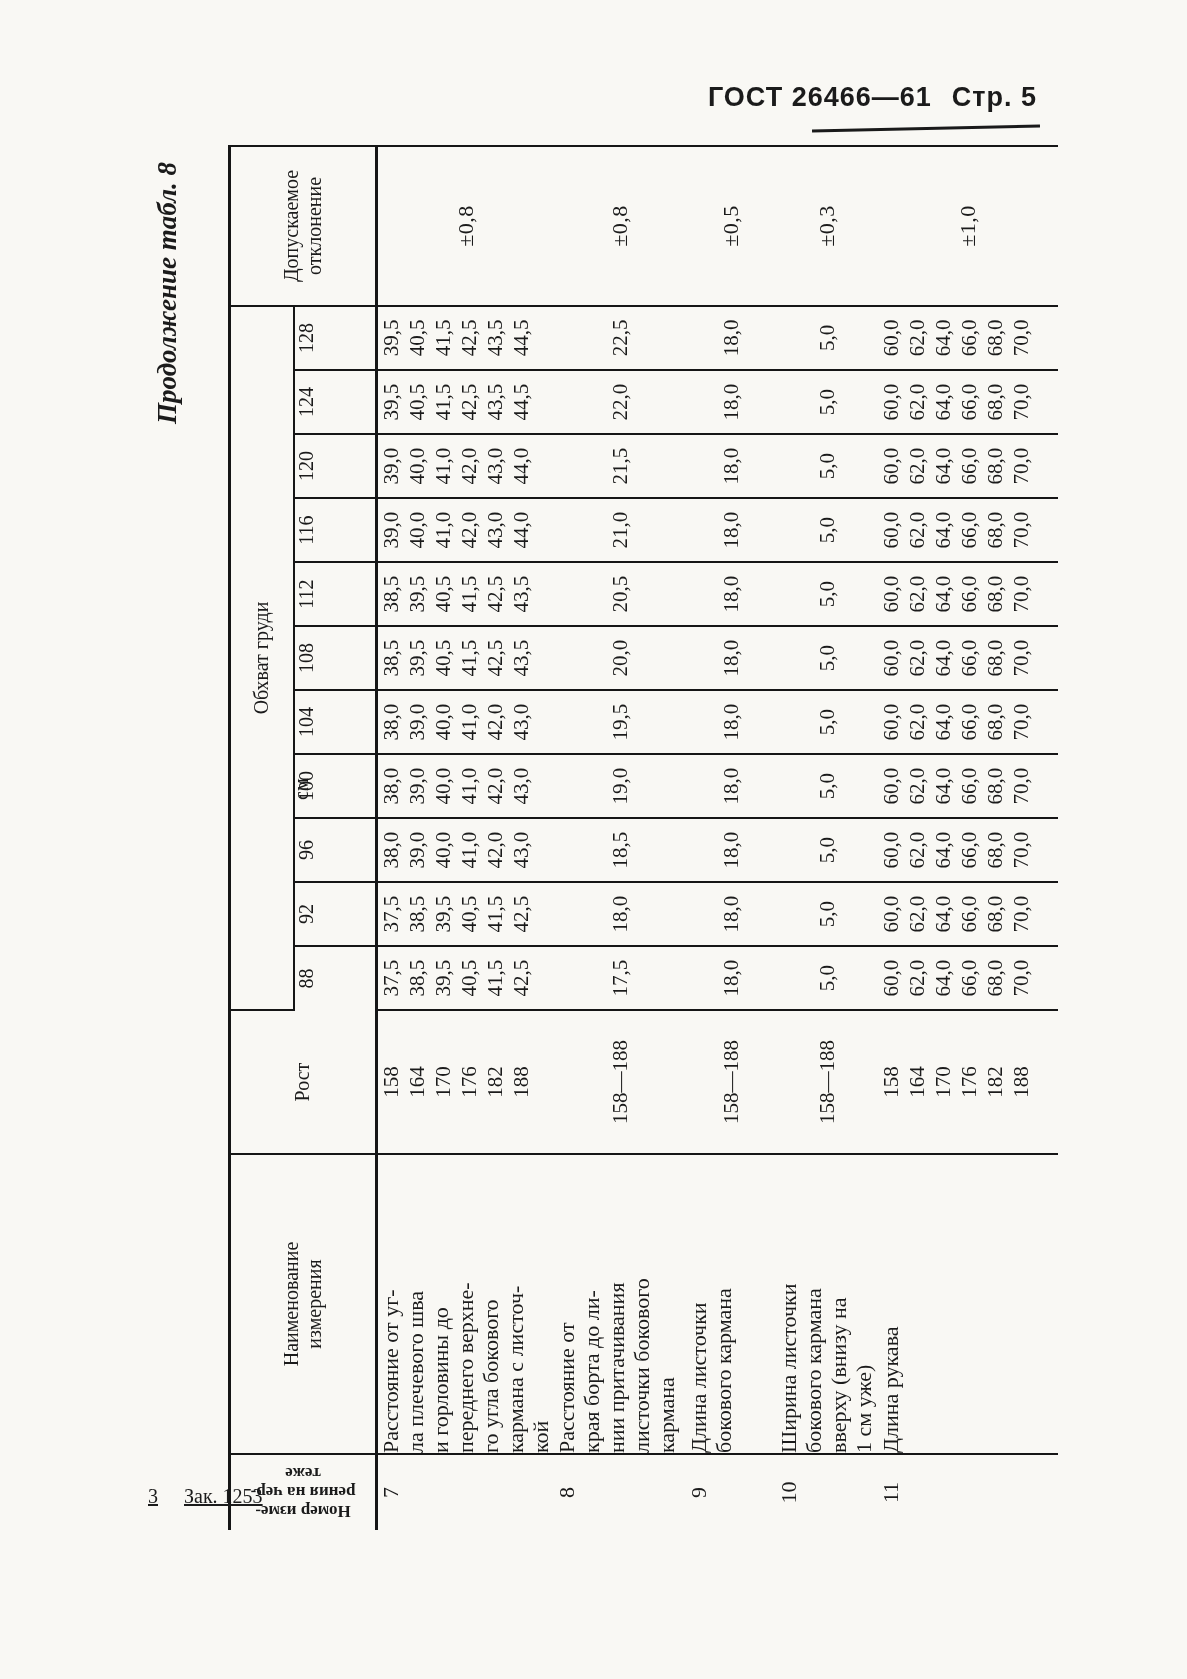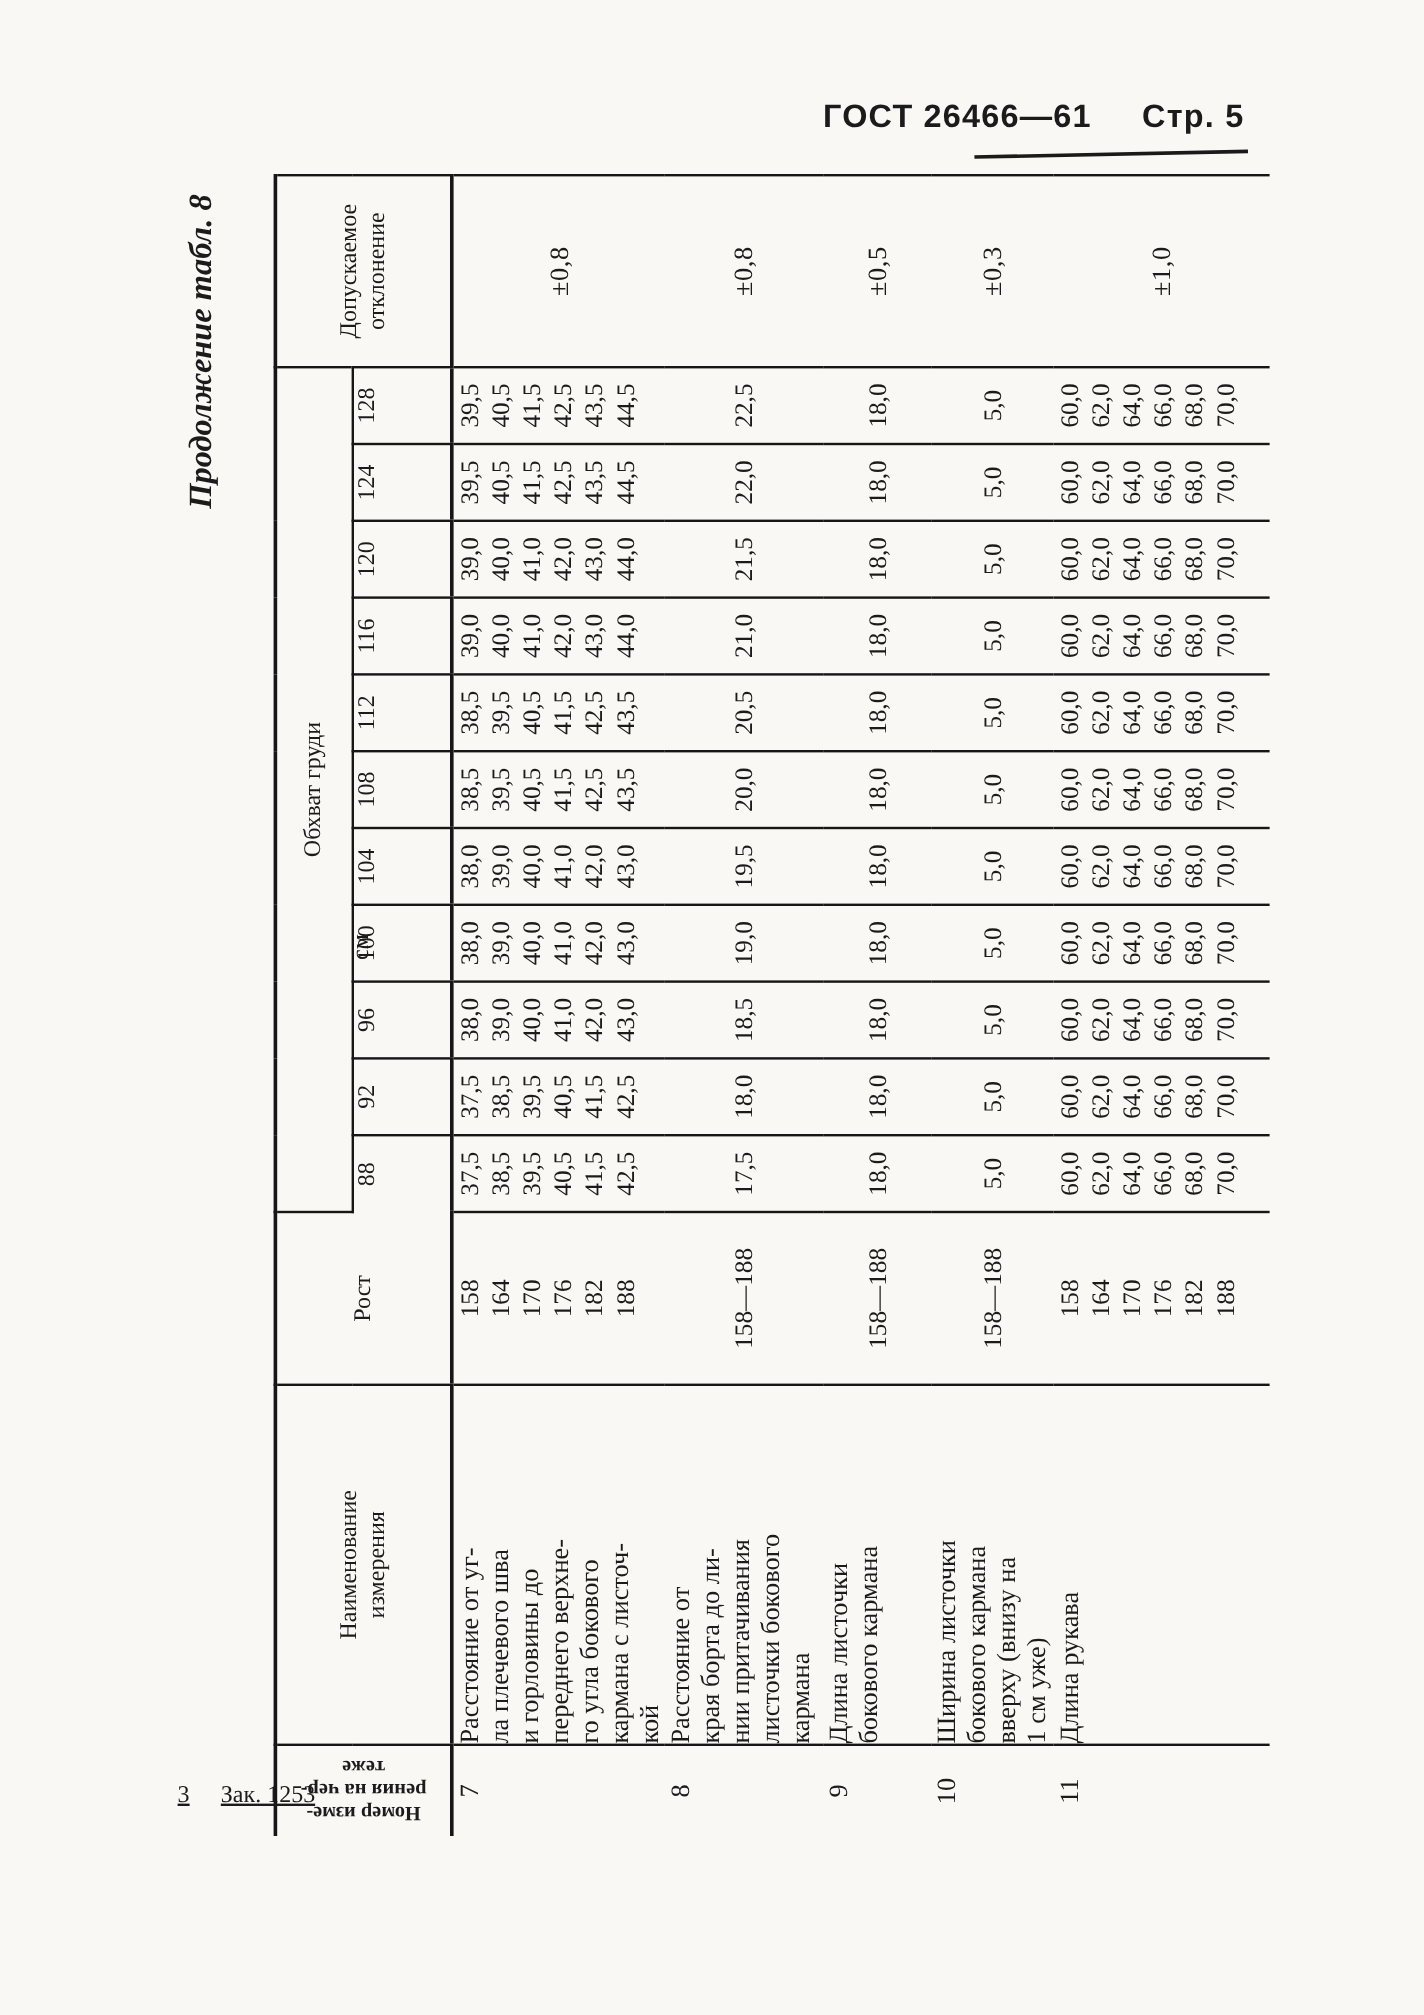--- a/index.html
+++ b/index.html
@@ -10,21 +10,21 @@
     font-family:"Liberation Serif", serif;
     color:#1b1b1b;
     overflow:hidden;
   }
   
   .gost-header{
     position:absolute;top:82px;right:150px;
     font-family:"Liberation Sans", sans-serif;
     font-weight:bold;font-size:27px;letter-spacing:1px;white-space:nowrap;
   }
-  .gost-header .pg{margin-left:42px;}
+  .gost-header .pg{margin-left:20px;}
   .gost-underline{
     position:absolute;top:127px;left:812px;width:228px;height:3px;
     background:#1a1a1a;transform:rotate(-1.2deg);
   }
   
   .rot-wrap{position:absolute;left:88px;top:146px;width:957px;height:1384px;}
   .landscape{
     position:absolute;left:0;top:0;width:1384px;height:957px;
     transform-origin:0 0;
     transform:rotate(-90deg) translateX(-1384px);

